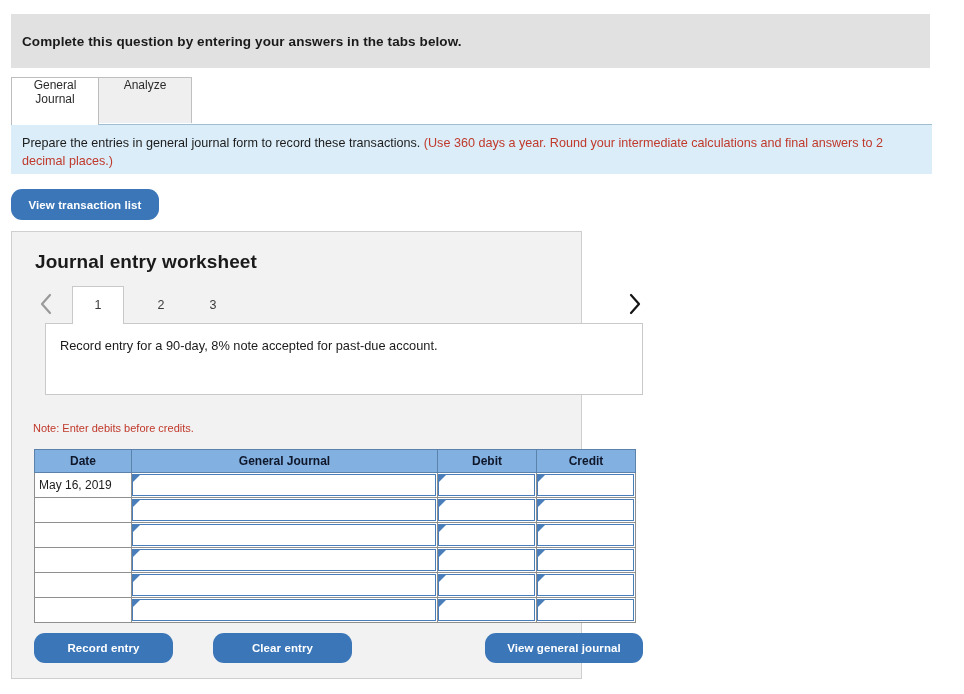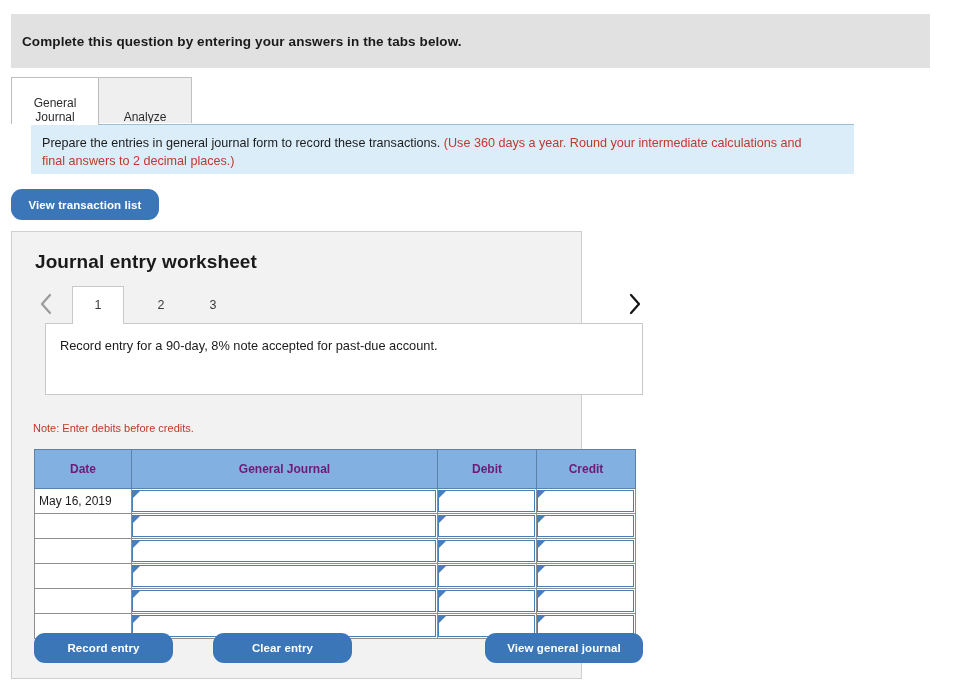--- a/index.html
+++ b/index.html
@@ -38,21 +38,21 @@
     left: 11px;
     top: 77px;
     width: 921px;
     height: 47px;
     display: flex;
     align-items: flex-end;
   }
   .tab {
     height: 47px;
     display: flex;
-    align-items: flex-end;
+    align-items: flex-start;
     justify-content: center;
     text-align: center;
     font-size: 12px;
     color: #2b2b2b;
     line-height: 14px;
     border: 1px solid #bfbfbf;
     border-bottom: none;
     background: #efefef;
     position: relative;
     cursor: pointer;
@@ -79,26 +79,25 @@
     width: 921px;
     height: 1px;
     background: #ffffff;
   }
 
   
   .instruction {
     position: absolute;
     left: 11px;
     top: 124px;
-    width: 823px;
+    width: 921px;
     height: 50px;
     background: #daedf9;
     border-top: 1px solid #9fbfd0;
     padding: 9px 28px 0 11px;
-    margin-left: 20px;
   }
   .instruction p {
     margin: 0;
     font-size: 12.6px;
     line-height: 18px;
     color: #1c1c1c;
   }
   .red { color: #c0392b; }
 
   
@@ -225,23 +224,23 @@
     top: 217px;
     width: 601px;
     border-collapse: collapse;
     table-layout: fixed;
   }
   .jtable th {
     background: #82b0e0;
     border: 1px solid #5a82ab;
     font-size: 12px;
     font-weight: bold;
-    color: #701a75;
+    color: #0f172a;
     height: 22px;
-    padding: 12px;
+    padding: 4px;
     text-align: center;
   }
   .jtable td {
     border: 1px solid #8f8f8f;
     padding: 4px;
     height: 24px;
     background: #ffffff;
   }
   .col-date  { width: 97px; }
   .col-gj    { width: 306px; }

